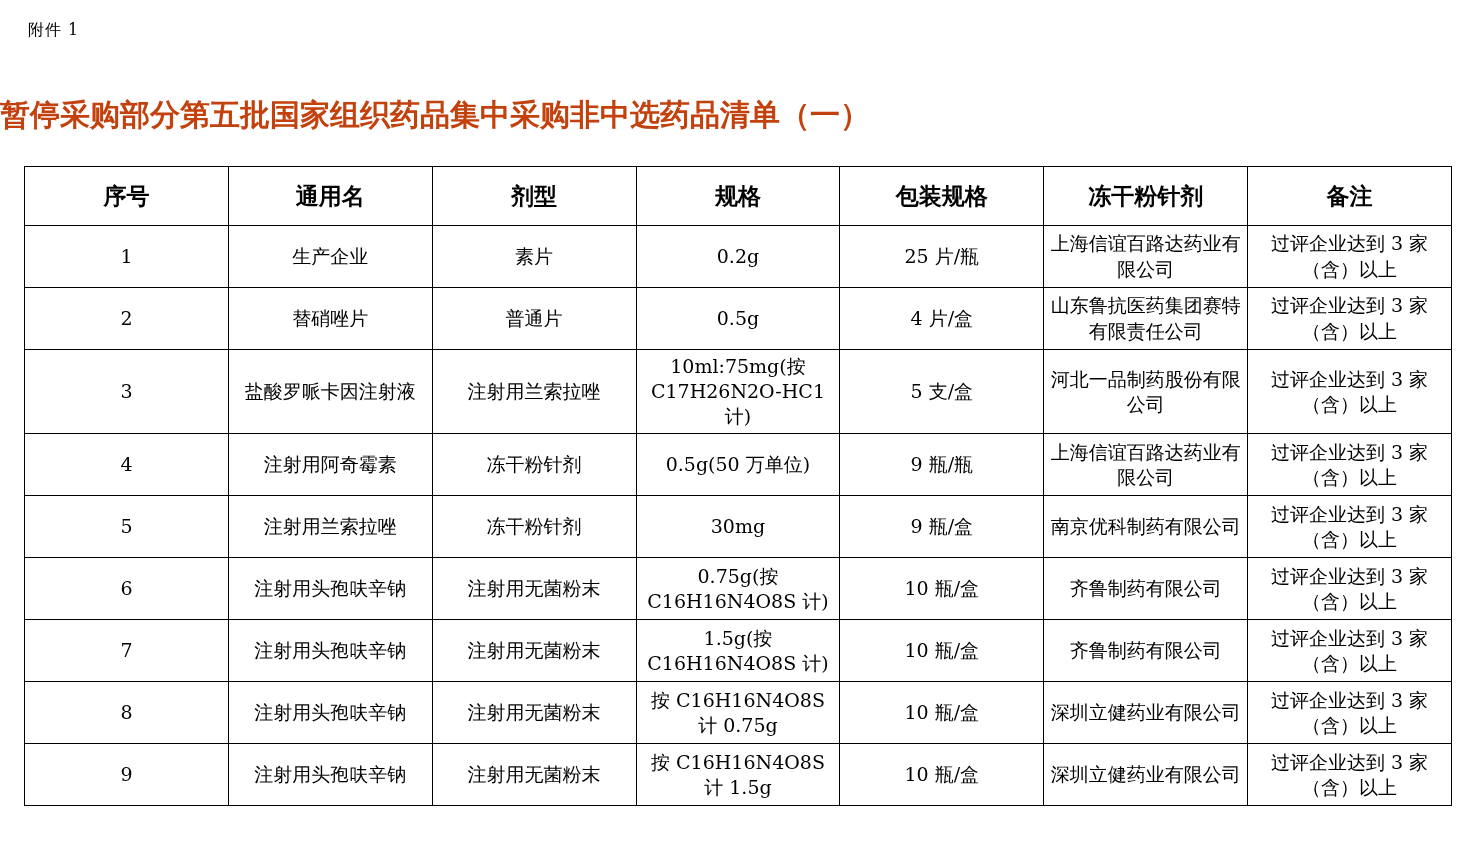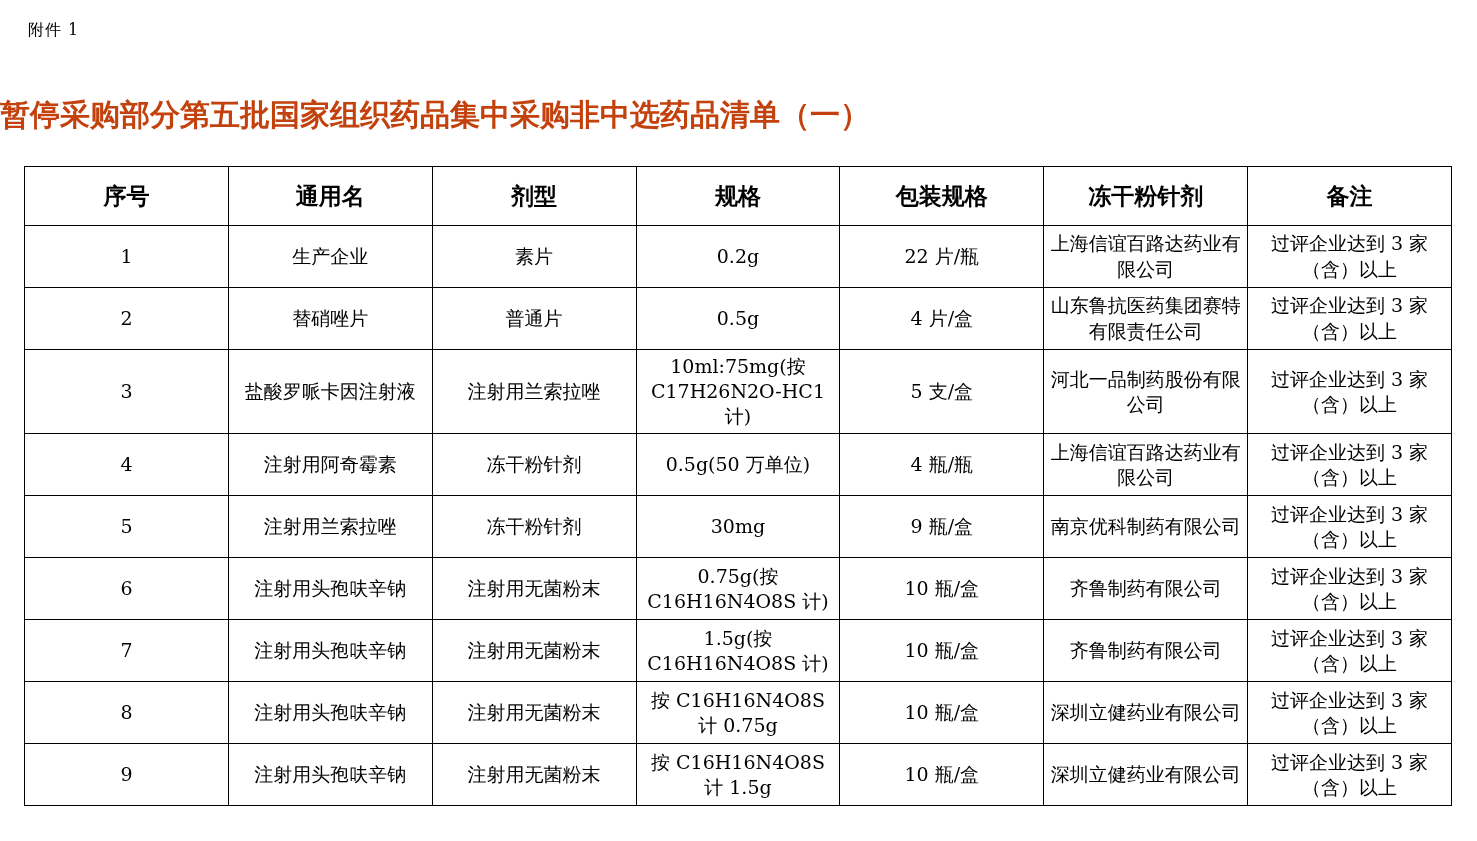--- a/index.html
+++ b/index.html
@@ -103,21 +103,21 @@
           <th class="col-maker">冻干粉针剂</th>
           <th class="col-note">备注</th>
         </tr>
       </thead>
       <tbody>
         <tr>
           <td class="col-seq">1</td>
           <td class="col-name">生产企业</td>
           <td class="col-form">素片</td>
           <td class="col-spec">0.2g</td>
-          <td class="col-pack">22 片/瓶</td>
+          <td class="col-pack">25 片/瓶</td>
           <td class="col-maker">上海信谊百路达药业有限公司</td>
           <td class="col-note">过评企业达到 3 家（含）以上</td>
         </tr>
         <tr>
           <td class="col-seq">2</td>
           <td class="col-name">替硝唑片</td>
           <td class="col-form">普通片</td>
           <td class="col-spec">0.5g</td>
           <td class="col-pack">4 片/盒</td>
           <td class="col-maker">山东鲁抗医药集团赛特有限责任公司</td>
@@ -130,21 +130,21 @@
           <td class="col-spec">10ml:75mg(按 C17H26N2O-HC1 计)</td>
           <td class="col-pack">5 支/盒</td>
           <td class="col-maker">河北一品制药股份有限公司</td>
           <td class="col-note">过评企业达到 3 家（含）以上</td>
         </tr>
         <tr>
           <td class="col-seq">4</td>
           <td class="col-name">注射用阿奇霉素</td>
           <td class="col-form">冻干粉针剂</td>
           <td class="col-spec">0.5g(50 万单位)</td>
-          <td class="col-pack">4 瓶/瓶</td>
+          <td class="col-pack">9 瓶/瓶</td>
           <td class="col-maker">上海信谊百路达药业有限公司</td>
           <td class="col-note">过评企业达到 3 家（含）以上</td>
         </tr>
         <tr>
           <td class="col-seq">5</td>
           <td class="col-name">注射用兰索拉唑</td>
           <td class="col-form">冻干粉针剂</td>
           <td class="col-spec">30mg</td>
           <td class="col-pack">9 瓶/盒</td>
           <td class="col-maker">南京优科制药有限公司</td>

